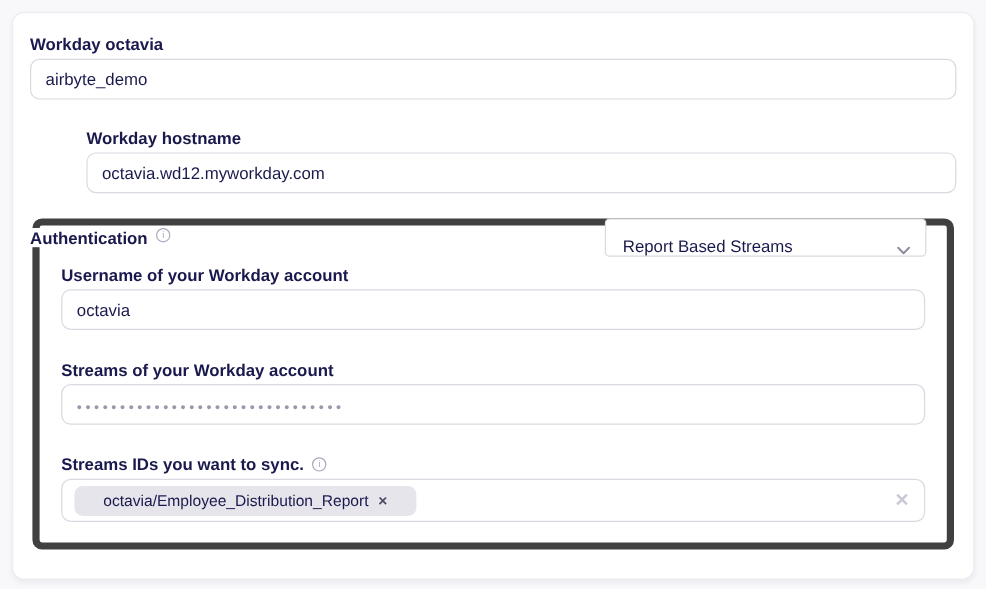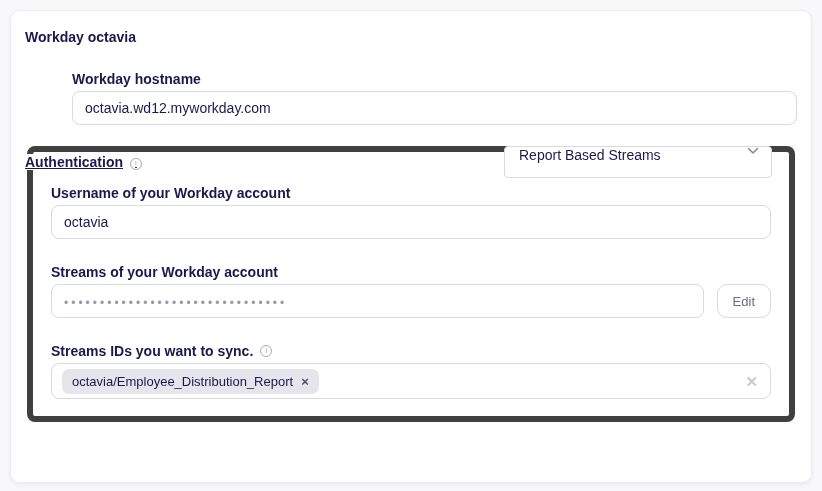--- a/index.html
+++ b/index.html
@@ -40,28 +40,28 @@
   }
 
   
   .group { margin: 21px 2px 0; position: relative; }
   .group-header {
     position: absolute; top: 0; left: 0; right: 0; height: 32px;
     display: flex; align-items: center; justify-content: space-between;
     z-index: 2;
   }
   .group-label {
-    display: flex; align-items: flex-end; gap: 7px;
+    display: flex; align-items: flex-start; gap: 7px;
     background: #fff; padding-right: 14px; margin-left: -2px;
-    font-size: 14px; font-weight: 700; color: #1a194d; text-decoration: underline;
+    font-size: 14px; font-weight: 700; color: #1a194d;
   }
   .dropdown {
     width: 268px; height: 32px; margin-right: 23px;
     background: #fff; border: 1px solid #d9d9e2; border-radius: 4px;
-    display: flex; align-items: flex-start; justify-content: space-between;
+    display: flex; align-items: flex-end; justify-content: space-between;
     padding: 0 12px 0 14px; font-size: 14px; color: #1a194d; cursor: pointer;
   }
   .group-box {
     margin-top: 2px;
     border: 6px solid #404040; border-radius: 8px;
     padding: 31px 18px 17px;
     background: #fff;
   }
   .inner-field + .inner-field { margin-top: 23px; }
 
@@ -80,37 +80,38 @@
     font-size: 13px; color: #6b6b85; cursor: pointer;
   }
   .tag-input {
     height: 36px; width: 100%;
     border: 1px solid #d9d9e2; border-radius: 8px;
     display: flex; align-items: center; justify-content: space-between;
     padding: 0 12px 0 10px; background: #fff;
   }
   .tag-pill {
     display: inline-flex; align-items: center; gap: 8px;
-    height: 25px; padding: 0 10px;
+    height: 25px; padding: 0 24px;
     background: #e5e5eb; border-radius: 7px;
     font-size: 13px; color: #1a194d;
   }
   .tag-remove { color: #4c4c66; font-size: 13px; font-weight: 700; cursor: pointer; line-height: 1; }
   .clear-x { color: #c9c9d6; font-size: 15px; font-weight: 700; cursor: pointer; line-height: 1; }
   .chev { flex: 0 0 auto; }
 </style>
 </head>
 <body>
 
 <div class="card">
 
   <div class="field">
     <div class="label">
       <span>Workday octavia</span>
     </div>
+    <input class="text-input" type="text" value="airbyte_demo" style="">
   </div>
 
   <div class="field">
     <div class="label">
       <span>Workday hostname</span>
     </div>
     <input class="text-input" type="text" value="octavia.wd12.myworkday.com" style="">
   </div>
 
   <div class="group">
@@ -136,21 +137,20 @@
         </div>
         <input class="text-input" type="text" value="octavia" style="">
       </div>
 
       <div class="inner-field">
         <div class="label">
           <span>Streams of your Workday account</span>
         </div>
         <div class="password-row">
           <div class="password-display">•••••••••••••••••••••••••••••••</div>
-          <button class="edit-button">Edit</button>
         </div>
       </div>
 
       <div class="inner-field">
         <div class="label">
           <span>Streams IDs you want to sync.</span>
           <span class="info-icon">i</span>
         </div>
         <div class="tag-input">
           <span class="tag-pill">

